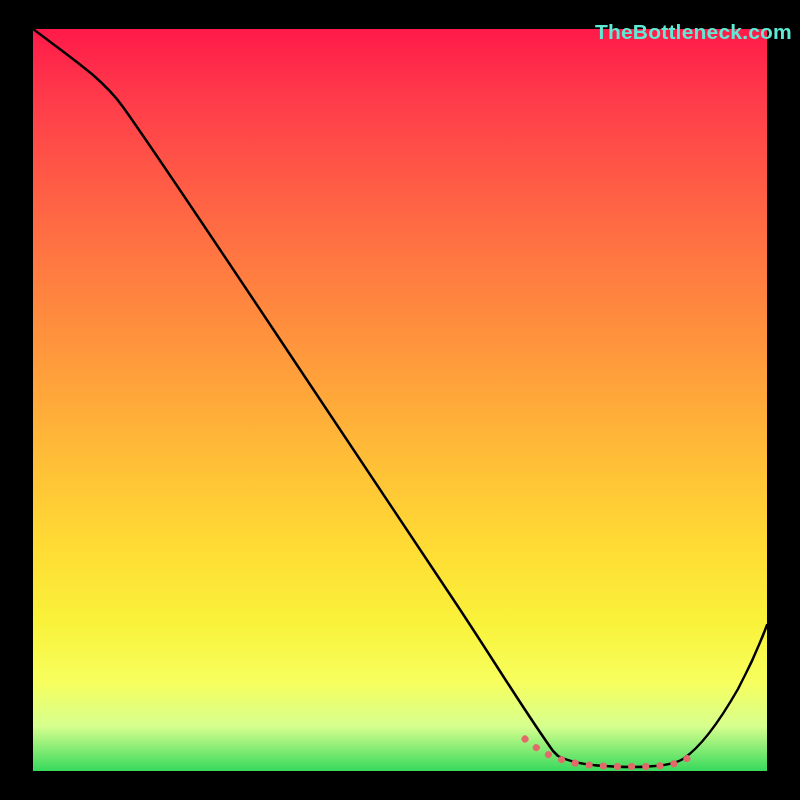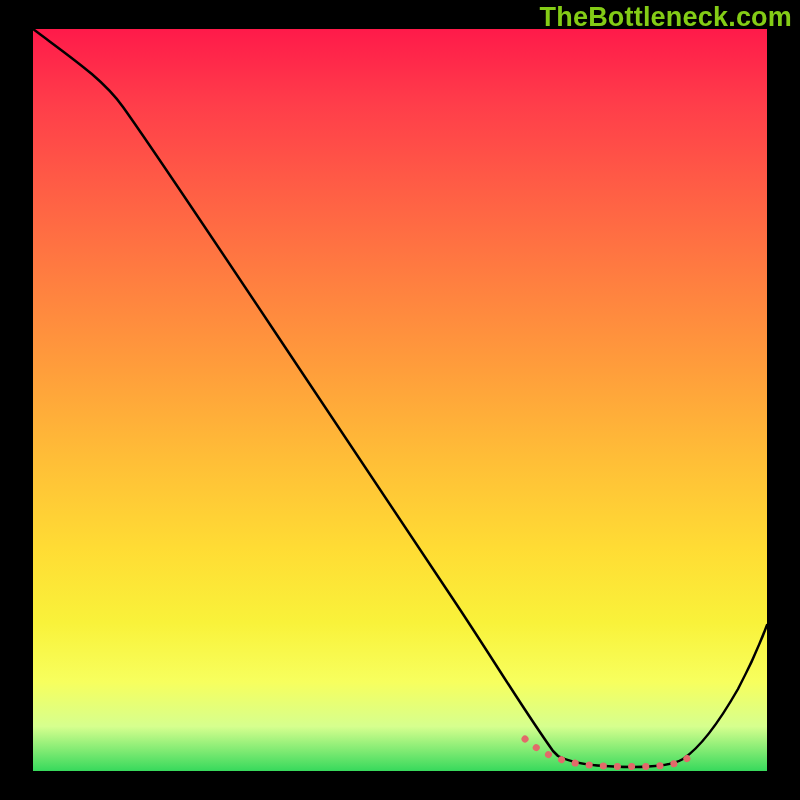--- a/index.html
+++ b/index.html
@@ -11,24 +11,24 @@
     font-family: Arial, Helvetica, sans-serif;
     overflow: hidden;
   }
   .stage {
     position: relative;
     width: 800px;
     height: 800px;
   }
   .watermark {
     position: absolute;
-    top: 2px;
+    top: 20px;
     right: 8px;
-    color: #84cc16;
-    font-size: 27px;
+    color: #5eead4;
+    font-size: 21px;
     font-weight: 600;
     letter-spacing: 0.2px;
     z-index: 5;
   }
   .plot {
     position: absolute;
     left: 33px;
     top: 29px;
     width: 734px;
     height: 742px;

